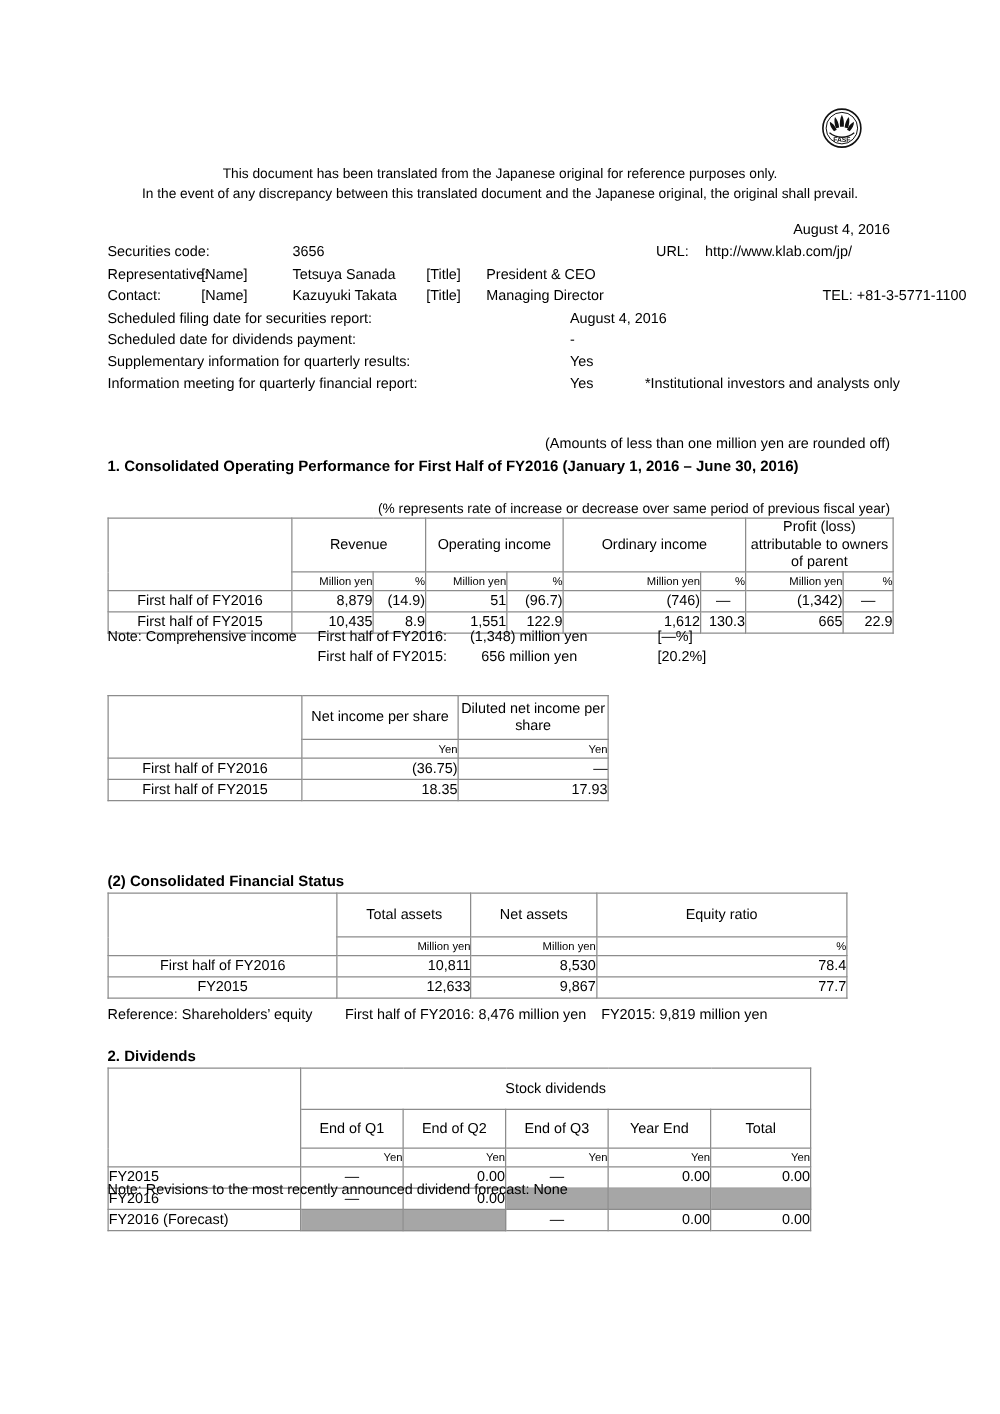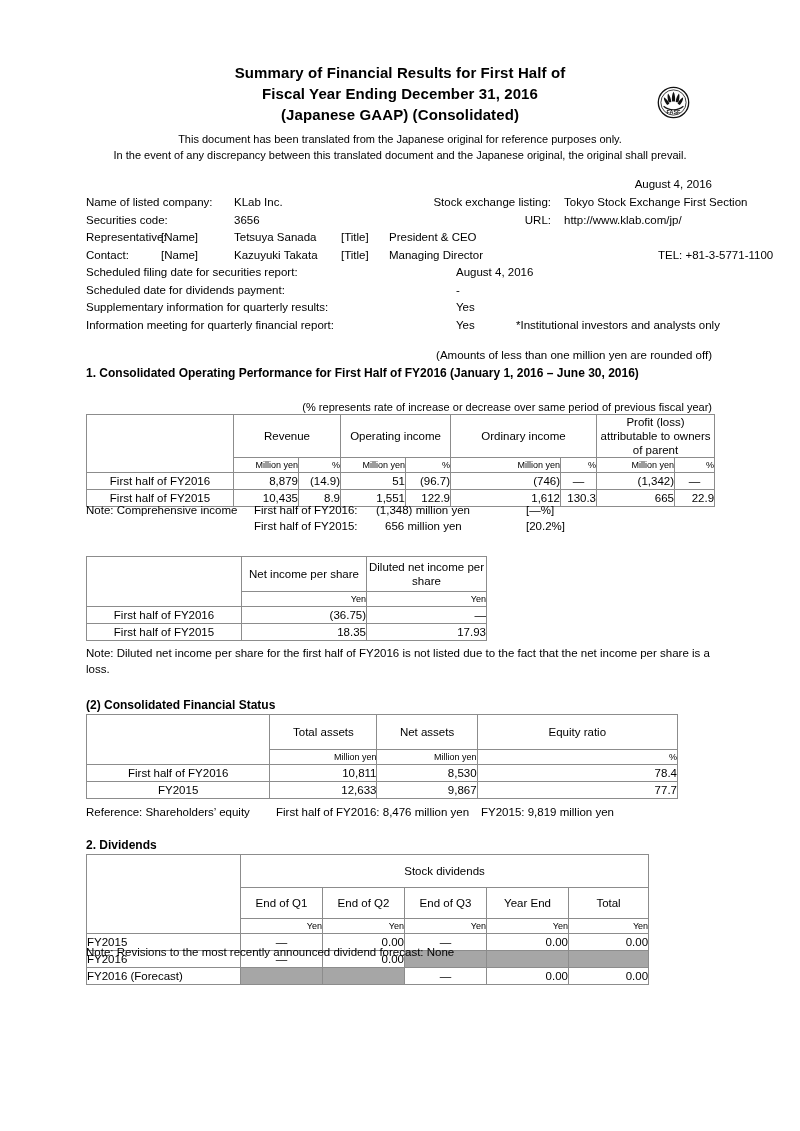--- a/index.html
+++ b/index.html
@@ -200,25 +200,20 @@
     font-weight: bold;
   }
   #t4 { left: 86px; top: 854px; width: 562px; }
   #note4 { left: 86px; top: 944px; }
 </style>
 </head>
 <body>
 
 <div class="page">
 
-  <div class="title-block">
-    <div class="title-line">Summary of Financial Results for First Half of</div>
-    <div class="title-line">Fiscal Year Ending December 31, 2016</div>
-    <div class="title-line">(Japanese GAAP) (Consolidated)</div>
-  </div>
 
   <div class="fasf-logo">
     <svg width="33" height="33" viewBox="0 0 33 33" xmlns="http://www.w3.org/2000/svg">
       <circle cx="16.5" cy="16.5" r="15.2" fill="#ffffff" stroke="#111111" stroke-width="1.3"></circle>
       <circle cx="16.5" cy="16.5" r="12.6" fill="#ffffff" stroke="#111111" stroke-width="0.8"></circle>
       <g fill="#111111">
         <path d="M16.5 5.8 c1.5 2.6 1.9 6.2 1.5 9.6 l-3.0 0 c-0.4 -3.4 0 -7.0 1.5 -9.6 z"></path>
         <path d="M11.0 7.6 c1.9 2.0 3.0 5.3 3.3 8.4 l-2.6 0.5 c-1.1 -3.0 -1.6 -6.4 -0.7 -8.9 z"></path>
         <path d="M22.0 7.6 c0.9 2.5 0.4 5.9 -0.7 8.9 l-2.6 -0.5 c0.3 -3.1 1.4 -6.4 3.3 -8.4 z"></path>
         <path d="M6.9 11.3 c2.4 1.2 4.4 3.8 5.5 6.5 l-2.2 1.2 c-2.0 -2.3 -3.6 -5.2 -3.3 -7.7 z"></path>
@@ -231,26 +226,20 @@
 
   <div class="subtitle-block">
     <div>This document has been translated from the Japanese original for reference purposes only.</div>
     <div>In the event of any discrepancy between this translated document and the Japanese original, the original shall prevail.</div>
   </div>
 
   <div class="doc-date">August 4, 2016</div>
 
   <div class="info">
 
-    <div class="info-row">
-      <span class="c-lbl">Name of listed company:</span>
-      <span class="c-val">KLab Inc.</span>
-      <span class="c-lbl2r">Stock exchange listing:</span>
-      <span class="c-val2">Tokyo Stock Exchange First Section</span>
-    </div>
 
     <div class="info-row">
       <span class="c-lbl">Securities code:</span>
       <span class="c-val">3656</span>
       <span class="c-lbl2r">URL:</span>
       <span class="c-val2">http://www.klab.com/jp/</span>
     </div>
 
     <div class="info-row">
       <span class="c-lbl">Representative:</span>
@@ -386,21 +375,20 @@
         <td class="num thick-top">—</td>
       </tr>
       <tr>
         <td class="rowlbl">First half of FY2015</td>
         <td class="num">18.35</td>
         <td class="num">17.93</td>
       </tr>
     </tbody>
   </table>
 
-  <div class="note-blk" id="note2">Note: Diluted net income per share for the first half of FY2016 is not listed due to the fact that the net income per share is a loss.</div>
 
   <div class="sec-h3">(2) Consolidated Financial Status</div>
 
   <table class="fin" id="t3">
     <colgroup>
       <col style="width:183px">
         <col style="width:107px">
         <col style="width:100px">
         <col style="width:200px">
     </colgroup>

